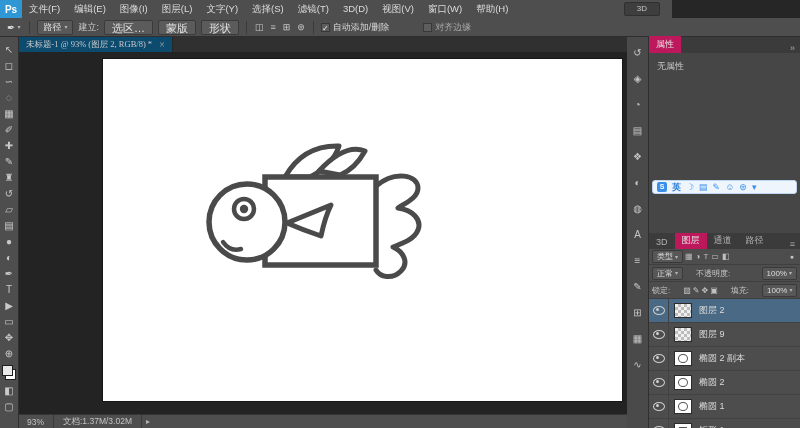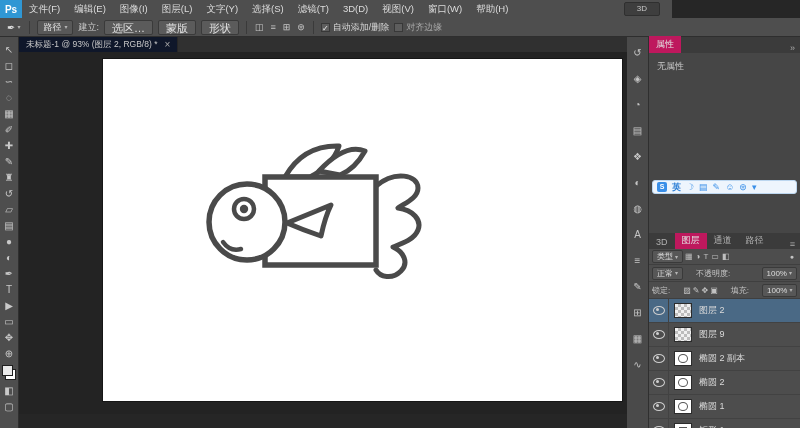--- a/index.html
+++ b/index.html
@@ -23,38 +23,38 @@
             border-radius:2px;padding:0 5px;height:13px;color:#e0e0e0;}
   .caret{font-size:6px;color:#b5b5b5;line-height:1;}
   .opt-label{color:#cfcfcf;}
   .opt-btn{background:#5b5b5b;border:1px solid #3a3a3a;border-radius:2px;color:#e0e0e0;
            font-size:11px;height:15px;padding:0 7px;font-family:inherit;}
   .vsep{width:1px;height:13px;background:#3a3a3a;margin:0 2px;}
   .opt-icon{color:#c6c6c6;font-size:9px;padding:0 1px;}
   .check{display:inline-flex;align-items:center;gap:3px;color:#d8d8d8;}
   .check .box{width:9px;height:9px;background:#5d5d5d;border:1px solid #383838;font-size:8px;
               line-height:9px;text-align:center;color:#f0f0f0;box-sizing:border-box;}
-  .check.dim{color:#a8a8a8;}
+  .check.dim{color:#a8a8a8;margin-left:29px;}
   .tool-preset{display:inline-flex;align-items:center;gap:2px;color:#ddd;font-size:10px;padding:0 2px;}
 
   
   #tools{position:absolute;left:0;top:37px;width:19px;height:391px;background:#4e4e4e;
          border-right:1px solid #2f2f2f;display:flex;flex-direction:column;align-items:center;
          padding-top:4px;box-sizing:border-box;}
   .tool{height:16px;width:100%;display:flex;align-items:center;justify-content:center;
         color:#c9c9c9;font-size:10px;flex:none;}
   .swatches{position:relative;width:14px;height:15px;margin:4px 0 2px 0;flex:none;}
   .fg-sw{position:absolute;left:0;top:0;width:9px;height:9px;background:#e9e9e9;border:1px solid #1f1f1f;z-index:2;}
   .bg-sw{position:absolute;right:0;bottom:0;width:9px;height:9px;background:#fff;border:1px solid #1f1f1f;z-index:1;}
 
   
   #canvas-col{position:absolute;left:19px;top:37px;width:608px;height:391px;}
   #tab-bar{position:absolute;left:0;top:0;right:0;height:15px;background:#303030;display:flex;}
-  .doc-tab{background:#0f172a;color:#c8c8c8;font-size:8.5px;display:flex;align-items:center;
-           padding:0 7px;gap:7px;border-right:1px solid #262626;white-space:nowrap;}
+  .doc-tab{background:#0c4a6e;color:#c8c8c8;font-size:8.5px;display:flex;align-items:center;
+           padding:0 7px;gap:7px;border-right:1px solid #262626;white-space:nowrap;font-family:Liberation Serif, serif;}
   .tab-close{color:#a8a8a8;font-size:10px;line-height:1;}
   #pasteboard{position:absolute;left:0;top:15px;right:0;bottom:14px;background:#232323;}
   #canvas{position:absolute;left:84px;top:7px;width:519px;height:342px;background:#fff;
           box-shadow:0 0 0 1px #161616;}
   #status-bar{position:absolute;left:0;bottom:0;right:0;height:14px;background:#4e4e4e;
               border-top:1px solid #353535;display:flex;align-items:center;font-size:8.5px;
               color:#c3c3c3;padding-left:8px;box-sizing:border-box;}
   .zoom-field{min-width:26px;}
   .doc-info{border-left:1px solid #3a3a3a;border-right:1px solid #3a3a3a;padding:0 9px;height:100%;
             display:flex;align-items:center;white-space:nowrap;}
@@ -254,20 +254,25 @@
           <path d="M273,127 C292,111 315,116 315,129 C315,139 302,144 295,149 C310,151 319,161 315,171 C311,181 298,185 290,188 C301,193 306,204 298,212 C289,221 277,218 273,211" fill="#ffffff" stroke="#4a4a4a" stroke-width="5" stroke-linecap="round" stroke-linejoin="round"></path>
           <rect x="162" y="118" width="111" height="88" fill="#ffffff" stroke="#4a4a4a" stroke-width="5.5"></rect>
           <circle cx="144" cy="163" r="38" fill="#ffffff" stroke="#4a4a4a" stroke-width="5.5"></circle>
           <path d="M184,164 L228,146 Q222,158 218,177 Q200,171 184,164 Z" fill="#ffffff" stroke="#4a4a4a" stroke-width="5" stroke-linejoin="round"></path>
           <circle cx="141" cy="150" r="10" fill="#ffffff" stroke="#4a4a4a" stroke-width="4.5"></circle>
           <circle cx="141" cy="150" r="4.2" fill="#4a4a4a"></circle>
           <path d="M120,183 Q127,193 138,190" fill="none" stroke="#4a4a4a" stroke-width="4.5" stroke-linecap="round"></path>
         </svg>
       </div>
     </div>
+    <div id="status-bar">
+      <span class="zoom-field">93%</span>
+      <span class="doc-info">文档:1.37M/3.02M</span>
+      <span class="status-arrow">▸</span>
+    </div>
   </div>
 
   <div id="panel-strip">
     <div class="pstrip-icon">↺</div>
     <div class="pstrip-icon">◈</div>
     <div class="pstrip-icon">◔</div>
     <div class="pstrip-icon">▤</div>
     <div class="pstrip-icon">❖</div>
     <div class="pstrip-icon">◐</div>
     <div class="pstrip-icon">◍</div>

